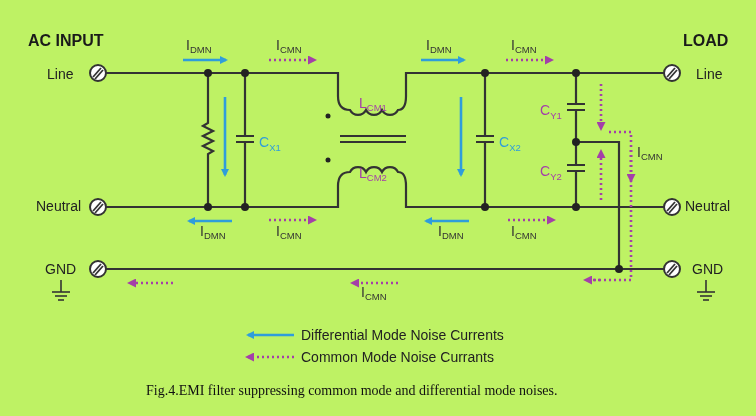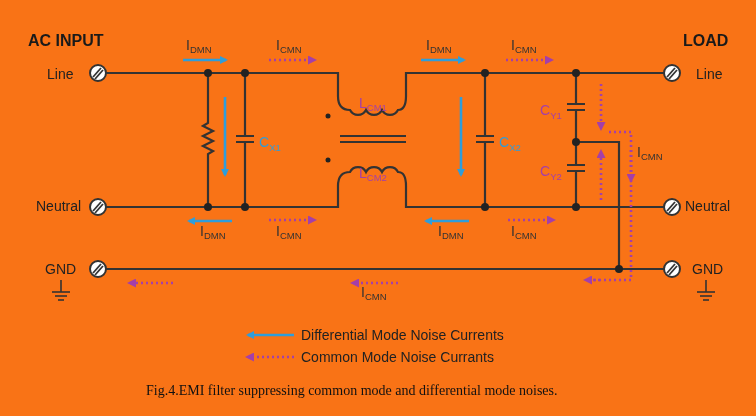--- a/index.html
+++ b/index.html
@@ -1,16 +1,16 @@
 <!DOCTYPE html>
 <html><head>
 <meta charset="utf-8">
 <style>
   html, body { margin:0; padding:0; background:#ffffff; }
-  #stage { position:relative; width:756px; height:416px; overflow:hidden; background:#f97316; }
+  #stage { position:relative; width:756px; height:416px; overflow:hidden; background:#bef264; }
   svg { position:absolute; left:0; top:0; }
   .lbl { font-family:"Liberation Sans", sans-serif; font-size:14px; fill:#222; }
   .hdr { font-family:"Liberation Sans", sans-serif; font-size:16px; font-weight:bold; fill:#1a1a1a; }
   .cur { font-family:"Liberation Sans", sans-serif; font-size:14px; fill:#333; }
   .sub { font-size:9.5px; }
   .blue { fill:#2f9ddb; }
   .mag { fill:#a43fa8; }
   .legend { font-family:"Liberation Sans", sans-serif; font-size:14px; fill:#222; }
   .caption { font-family:"Liberation Serif", serif; font-size:14px; fill:#111; }
   .wire { stroke:#333; stroke-width:2.2; fill:none; }

